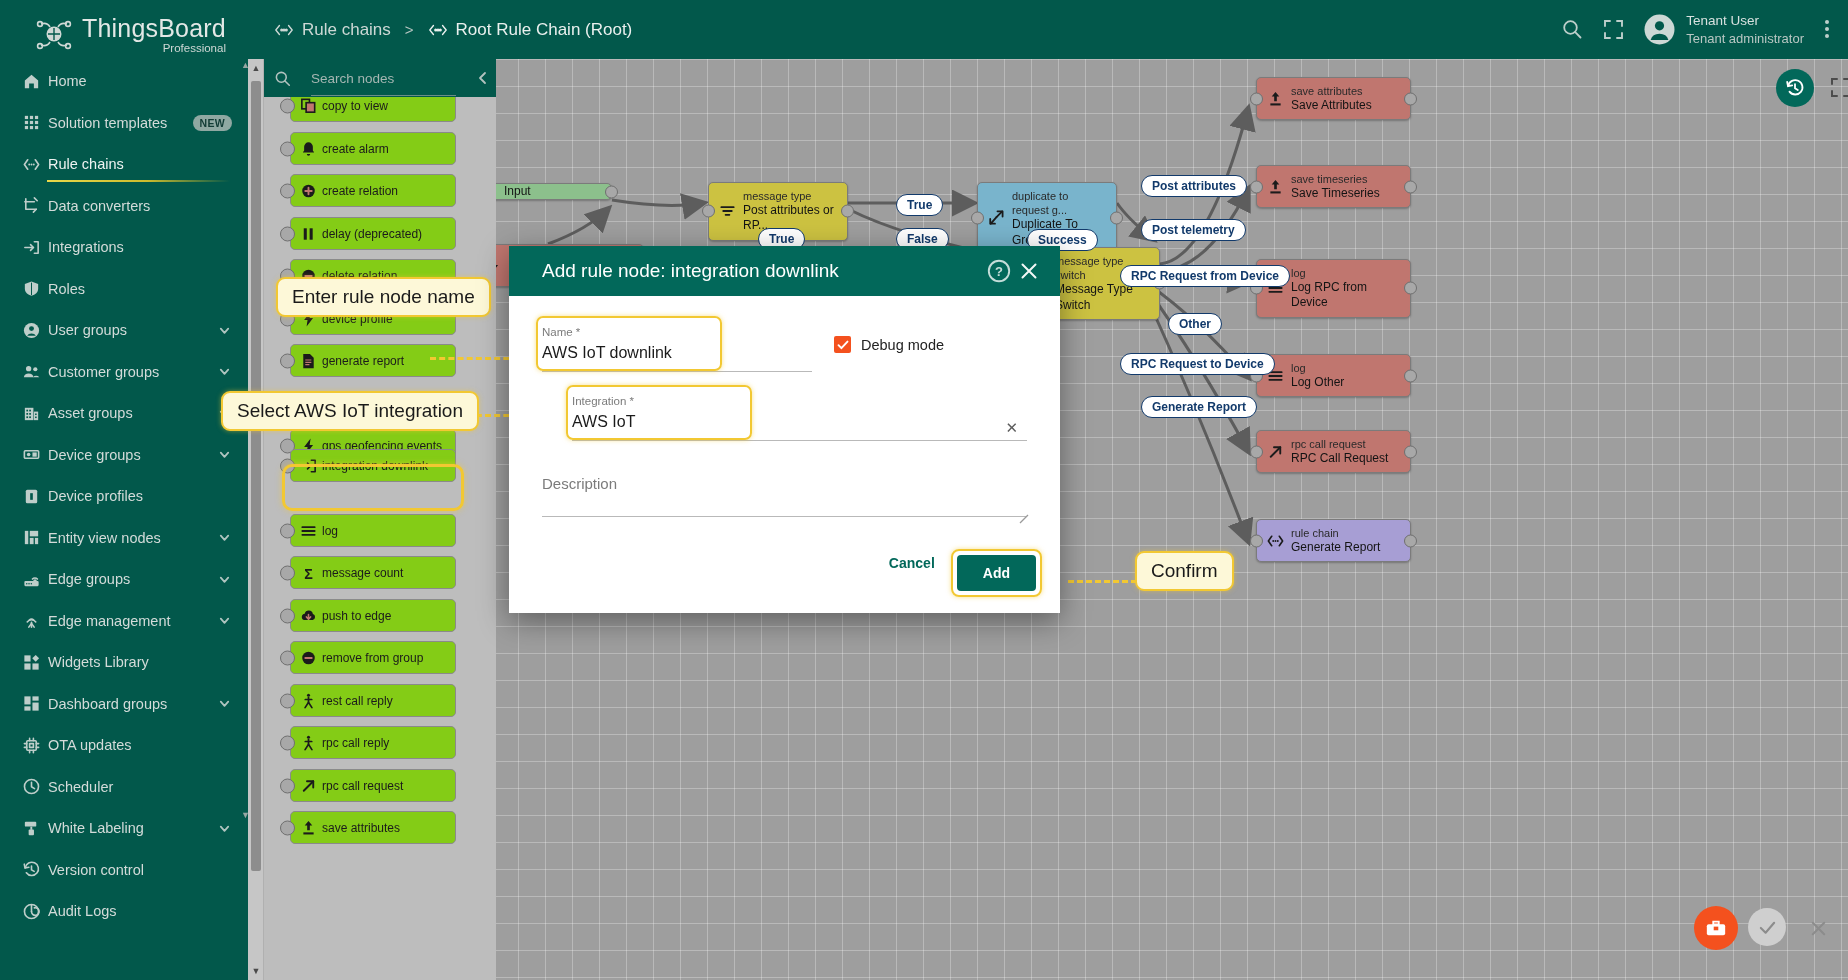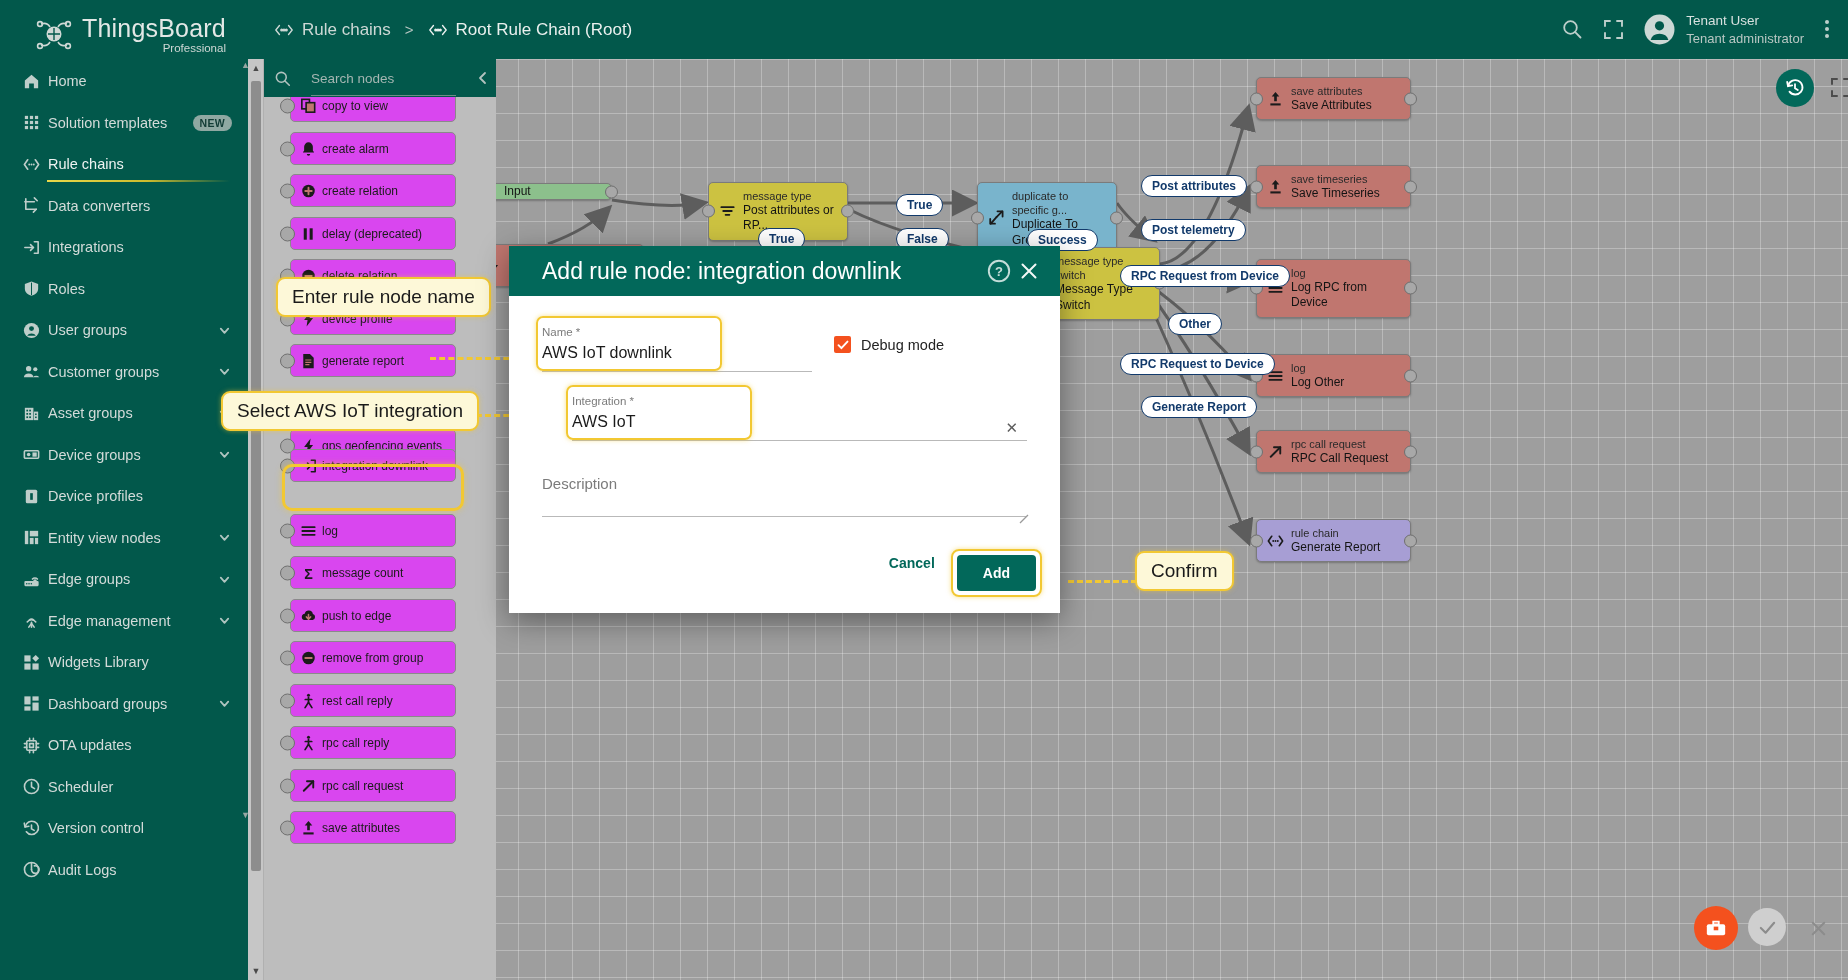--- a/index.html
+++ b/index.html
@@ -100,21 +100,21 @@
     display:flex; align-items:center; padding:0 6px 0 10px; gap:20px;
   }
   #nphead .sinput{ flex:1 1 auto; position:relative; }
   #nphead .sinput .ph{ font-size:13.5px; color:#a5b6b2; }
   #nphead .sinput .underline{ position:absolute; left:0; right:0; bottom:-9px; height:1px; background:#6d8c86; }
   #nplist{
     position:absolute; left:16px; top:38px; width:232px; height:883px;
     background:#bdbdbd; overflow:hidden;
   }
   .pnode{
-    position:absolute; left:26px; width:166px; height:33px; background:#d946ef;
+    position:absolute; left:26px; width:166px; height:33px; background:#84cc16;
     border:1px solid #8a8a8a; border-radius:5px; display:flex; align-items:center;
     padding-left:31px; font-size:12px; color:#1b1b1b; white-space:nowrap;
   }
   .pnode .pico{ position:absolute; left:8px; top:50%; transform:translateY(-50%); }
   .pnode .pport{
     position:absolute; left:-11px; top:50%; transform:translateY(-50%);
     width:15px; height:15px; border-radius:50%; background:#a8a8a8; border:1px solid #6f6f6f;
   }
   .hl-ring{
     position:absolute; border:3px solid #f2c832; border-radius:10px;
@@ -127,21 +127,21 @@
     box-shadow:0 0 5px rgba(242,200,50,.5);
   }
   .dashline{ position:absolute; height:0; border-top:3px dashed #f2c832; z-index:65; }
   
   #dlgwrap{ position:absolute; left:509px; top:246px; width:551px; z-index:80; }
   #dlg{ background:#fff; box-shadow:0 8px 28px rgba(0,0,0,.4); }
   #dlghead{
     background:#02685a; height:50px; display:flex; align-items:center;
     padding:0 16px 0 33px; color:#fff;
   }
-  #dlgtitle{ font-size:23px; flex:1 1 auto; }
+  #dlgtitle{ font-size:19px; flex:1 1 auto; }
   #dlghead .hbtn{ width:30px; height:30px; display:flex; align-items:center; justify-content:center; cursor:pointer; opacity:.95;}
   #dlgbody{ padding:30px 33px 4px 33px; position:relative; }
   .fieldrow{ display:flex; align-items:flex-start; }
   .field{ position:relative; flex:1 1 auto; }
   .flabel{ font-size:11.5px; color:#7b7b7b; }
   .fvalue{ font-size:16px; color:#1b1b1b; padding-top:6px; }
   .fline{ height:1px; background:#b9b9b9; margin-top:9px; }
   .fclear{ position:absolute; right:9px; top:24px; font-size:15px; color:#5d5d5d; cursor:pointer; }
   .fieldbox-hl{
     position:absolute; border:2.5px solid #f2c832; border-radius:7px;
@@ -471,20 +471,37 @@
       <div class="navitem">
         <span class="ico">
           <svg width="19" height="19" viewBox="0 0 20 20">
             <g fill="none" stroke="#cfd8d5" stroke-width="1.7" stroke-linecap="round" stroke-linejoin="round">
               <circle cx="10" cy="10" r="7.4"></circle>
               <path d="M10 5.6 V10.3 L13.2 12.2"></path>
             </g>
           </svg>
         </span>
         <span class="lbl">Scheduler</span>
+      </div>
+      <div class="navitem">
+        <span class="ico">
+          <svg width="19" height="19" viewBox="0 0 20 20">
+            <g fill="#cfd8d5">
+              <rect x="3" y="3" width="12" height="5" rx="1"></rect>
+              <rect x="8.8" y="8" width="2" height="3.4"></rect>
+              <rect x="7" y="11" width="5.6" height="6" rx="1"></rect>
+            </g>
+          </svg>
+        </span>
+        <span class="lbl">White Labeling</span>
+        <span class="chev">
+          <svg width="13" height="13" viewBox="0 0 14 14">
+            <path d="M3 5 L7 9.5 L11 5" fill="none" stroke="#cfd8d5" stroke-width="1.9" stroke-linecap="round" stroke-linejoin="round"></path>
+          </svg>
+        </span>
       </div>
       <div class="navitem">
         <span class="ico">
           <svg width="19" height="19" viewBox="0 0 20 20">
             <g fill="none" stroke="#cfd8d5" stroke-width="1.7" stroke-linecap="round" stroke-linejoin="round">
               <path d="M3.4 8.2 A7 7 0 1 1 4.6 13.4"></path>
               <path d="M2.4 4.4 L3.2 8.4 L7.2 7.6"></path>
               <path d="M10 6.4 V10.4 L12.8 12"></path>
             </g>
           </svg>
@@ -650,21 +667,21 @@
         <span class="nico">
           <svg width="19" height="19" viewBox="0 0 20 20">
             <g fill="none" stroke="#1b1b1b" stroke-width="1.9" stroke-linecap="round" stroke-linejoin="round">
               <path d="M4 16 L10 9"></path>
               <path d="M3.4 11 L3.4 16 L8.4 16"></path>
               <path d="M10 9 L16 3"></path>
               <path d="M11 3 H16.4 V8.4"></path>
             </g>
           </svg>
         </span>
-        <div class="t1">duplicate to specific g...</div>
+        <div class="t1">duplicate to request g...</div>
         <div class="t2">Duplicate To Group En...</div>
         <span class="port l"></span>
         <span class="port r"></span>
       </div>
       <div class="rnode yellow" style="left: 772px; top: 188px; width: 140px;">
         <span class="nico">
           <svg width="19" height="19" viewBox="0 0 20 20">
             <g fill="none" stroke="#1b1b1b" stroke-width="1.9" stroke-linecap="round" stroke-linejoin="round">
               <path d="M3 15 L9 9 L13 13"></path>
               <path d="M3 5 L9 9"></path>

